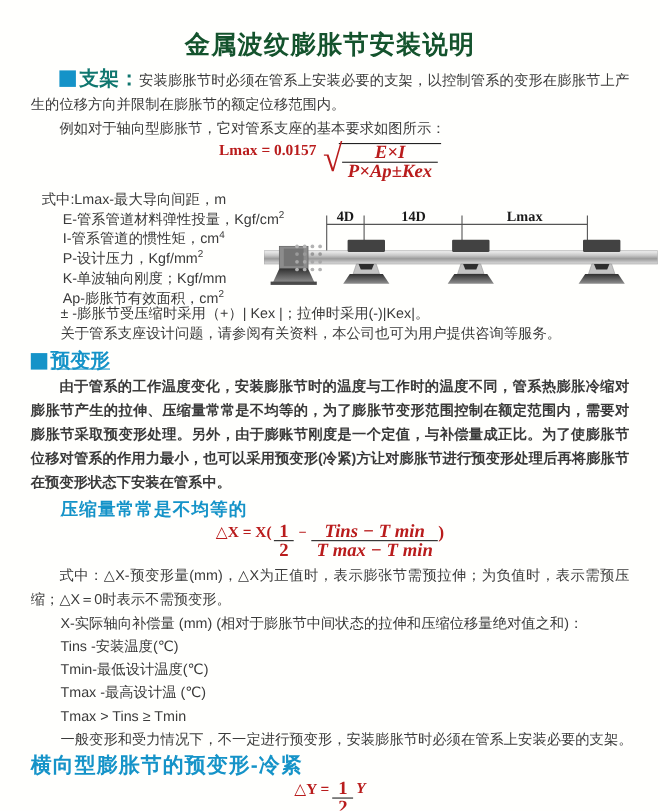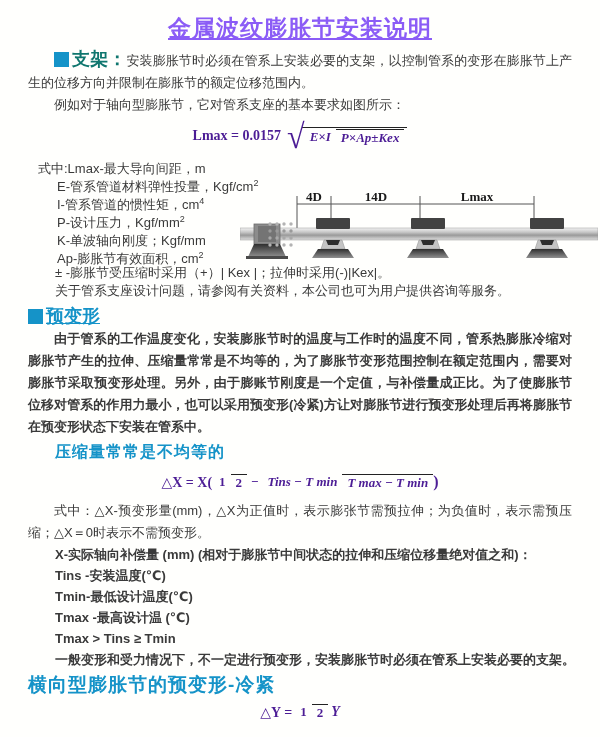--- a/index.html
+++ b/index.html
@@ -1,48 +1,48 @@
 <!DOCTYPE html>
 <html><head>
 <meta charset="utf-8">
 <style>
   html,body{margin:0;padding:0;background:#ffffff;}
   #page{position:relative;width:600px;height:737px;background:#fffffd;overflow:hidden;
         font-family:"Liberation Sans","DejaVu Sans",sans-serif;color:#3a3a3a;font-size:13px;}
-  .title{margin:4px;padding-top:10px;height:28px;line-height:28px;text-align:center;
-         font-size:23px;font-weight:bold;color:#8b5cf6;letter-spacing:1px;margin-bottom:6px;text-decoration:underline;}
+  .title{margin:16px;padding-top:10px;height:28px;line-height:28px;text-align:center;
+         font-size:23px;font-weight:bold;color:#14532d;letter-spacing:1px;margin-bottom:6px;}
   .para{margin:0 28px;line-height:22px;text-align:justify;}
   .indent{text-indent:26px;}
   .sq{display:inline-block;width:15px;height:15px;background:#1593c8;vertical-align:-2px;margin-right:3px;}
   .sec-head{color:#0f766e;font-size:18px;font-weight:bold;}
   .blue-sub{color:#1593c8;font-weight:bold;margin:0;}
-  .formula{display:flex;justify-content:center;align-items:center;
-           font-family:"Liberation Serif","DejaVu Serif",serif;font-weight:bold;color:#4c1d95;}
+  .formula{display:flex;justify-content:center;align-items:flex-start;
+           font-family:"Liberation Serif","DejaVu Serif",serif;font-weight:bold;color:#b91c1c;}
   .f1{height:36px;margin:2px 0;font-size:14px;}
   .radical{font-size:32px;font-weight:normal;line-height:28px;margin:0 -3px 0 6px;transform:scaleY(1.08);}
   .rootbody{border-top:1.6px solid #222;padding:1px 3px 0 3px;display:inline-block;}
-  .frac{display:inline-flex;align-items:center;text-align:center;line-height:14px;font-size:13px;}
+  .frac{display:inline-flex;flex-direction:column;align-items:center;text-align:center;line-height:14px;font-size:17px;}
   .frac .num{padding:0 5px 1px 5px;}
   .frac .den{border-top:1.2px solid #222;padding:1px 5px 0 5px;}
   .rootbody .frac .num{padding-bottom:1px;}
   .it{font-style:italic;}
   .defs{margin:0;padding:0;list-style:none;}
   .defs li{margin-left:57px;line-height:18px;height:18px;}
   .defs li.first{margin-left:38px;}
   .defs li.flush{margin-left:55px;}
   sup{font-size:9px;}
   .diagram{position:absolute;left:240px;top:190px;width:358px;height:85px;}
   .h-pre{margin:4px 0 0 28px;height:24px;line-height:24px;font-size:18px;text-decoration:underline;}
   .pre-para{margin:0 28px;line-height:22px;text-align:justify;text-indent:26px;font-weight:bold;}
   .h-axial{margin:2px 0 0 55px;height:24px;line-height:24px;font-size:16px;letter-spacing:1px;}
   .f2{height:36px;font-size:13px;}
   .f2 .lhs{font-size:14px;margin-right:2px;}
   .f2 .paren{font-size:16px;}
   .minus{margin:0 4px;}
-  .axial-lines{margin:0;padding:0;list-style:none;font-weight:bold;}
+  .axial-lines{margin:0;padding:0;list-style:none;}
   .axial-lines li{margin-left:55px;line-height:21px;}
   .h-lateral{margin:2px 0 0 28px;height:26px;line-height:26px;font-size:19px;letter-spacing:1px;}
   .f3{height:28px;font-size:14px;}
   .dim-label{font-family:"Liberation Serif","DejaVu Serif",serif;font-weight:bold;font-size:13px;fill:#1a1a1a;}
 </style>
 </head>
 <body>
 
 <div id="page">
 

